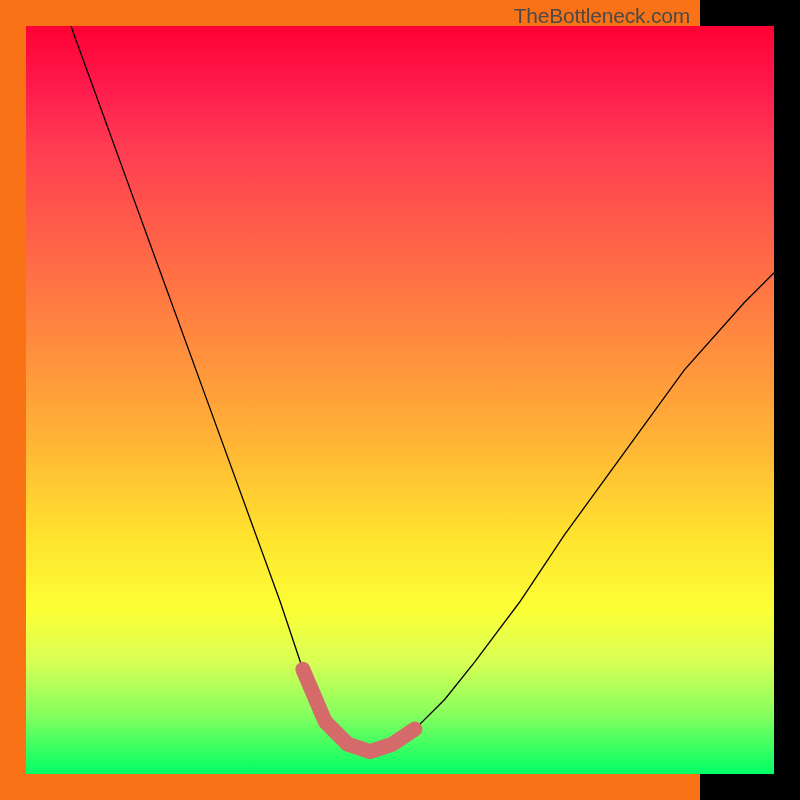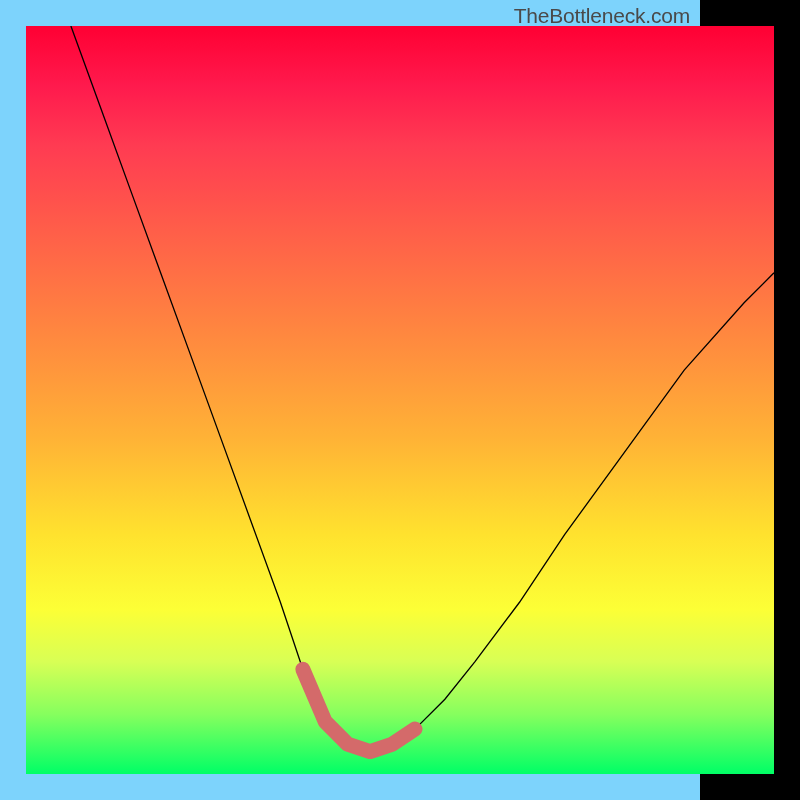--- a/index.html
+++ b/index.html
@@ -8,21 +8,21 @@
     width: 800px;
     height: 800px;
     overflow: hidden;
     background: #000;
     font-family: Arial, Helvetica, sans-serif;
   }
   .frame {
     position: relative;
     width: 700px;
     height: 800px;
-    background: #7dd3fc;
+    background: #f97316;
     text-decoration: underline;
   }
   .plot-area {
     position: absolute;
     left: 26px;
     top: 26px;
     width: 748px;
     height: 748px;
     overflow: hidden;
   }

